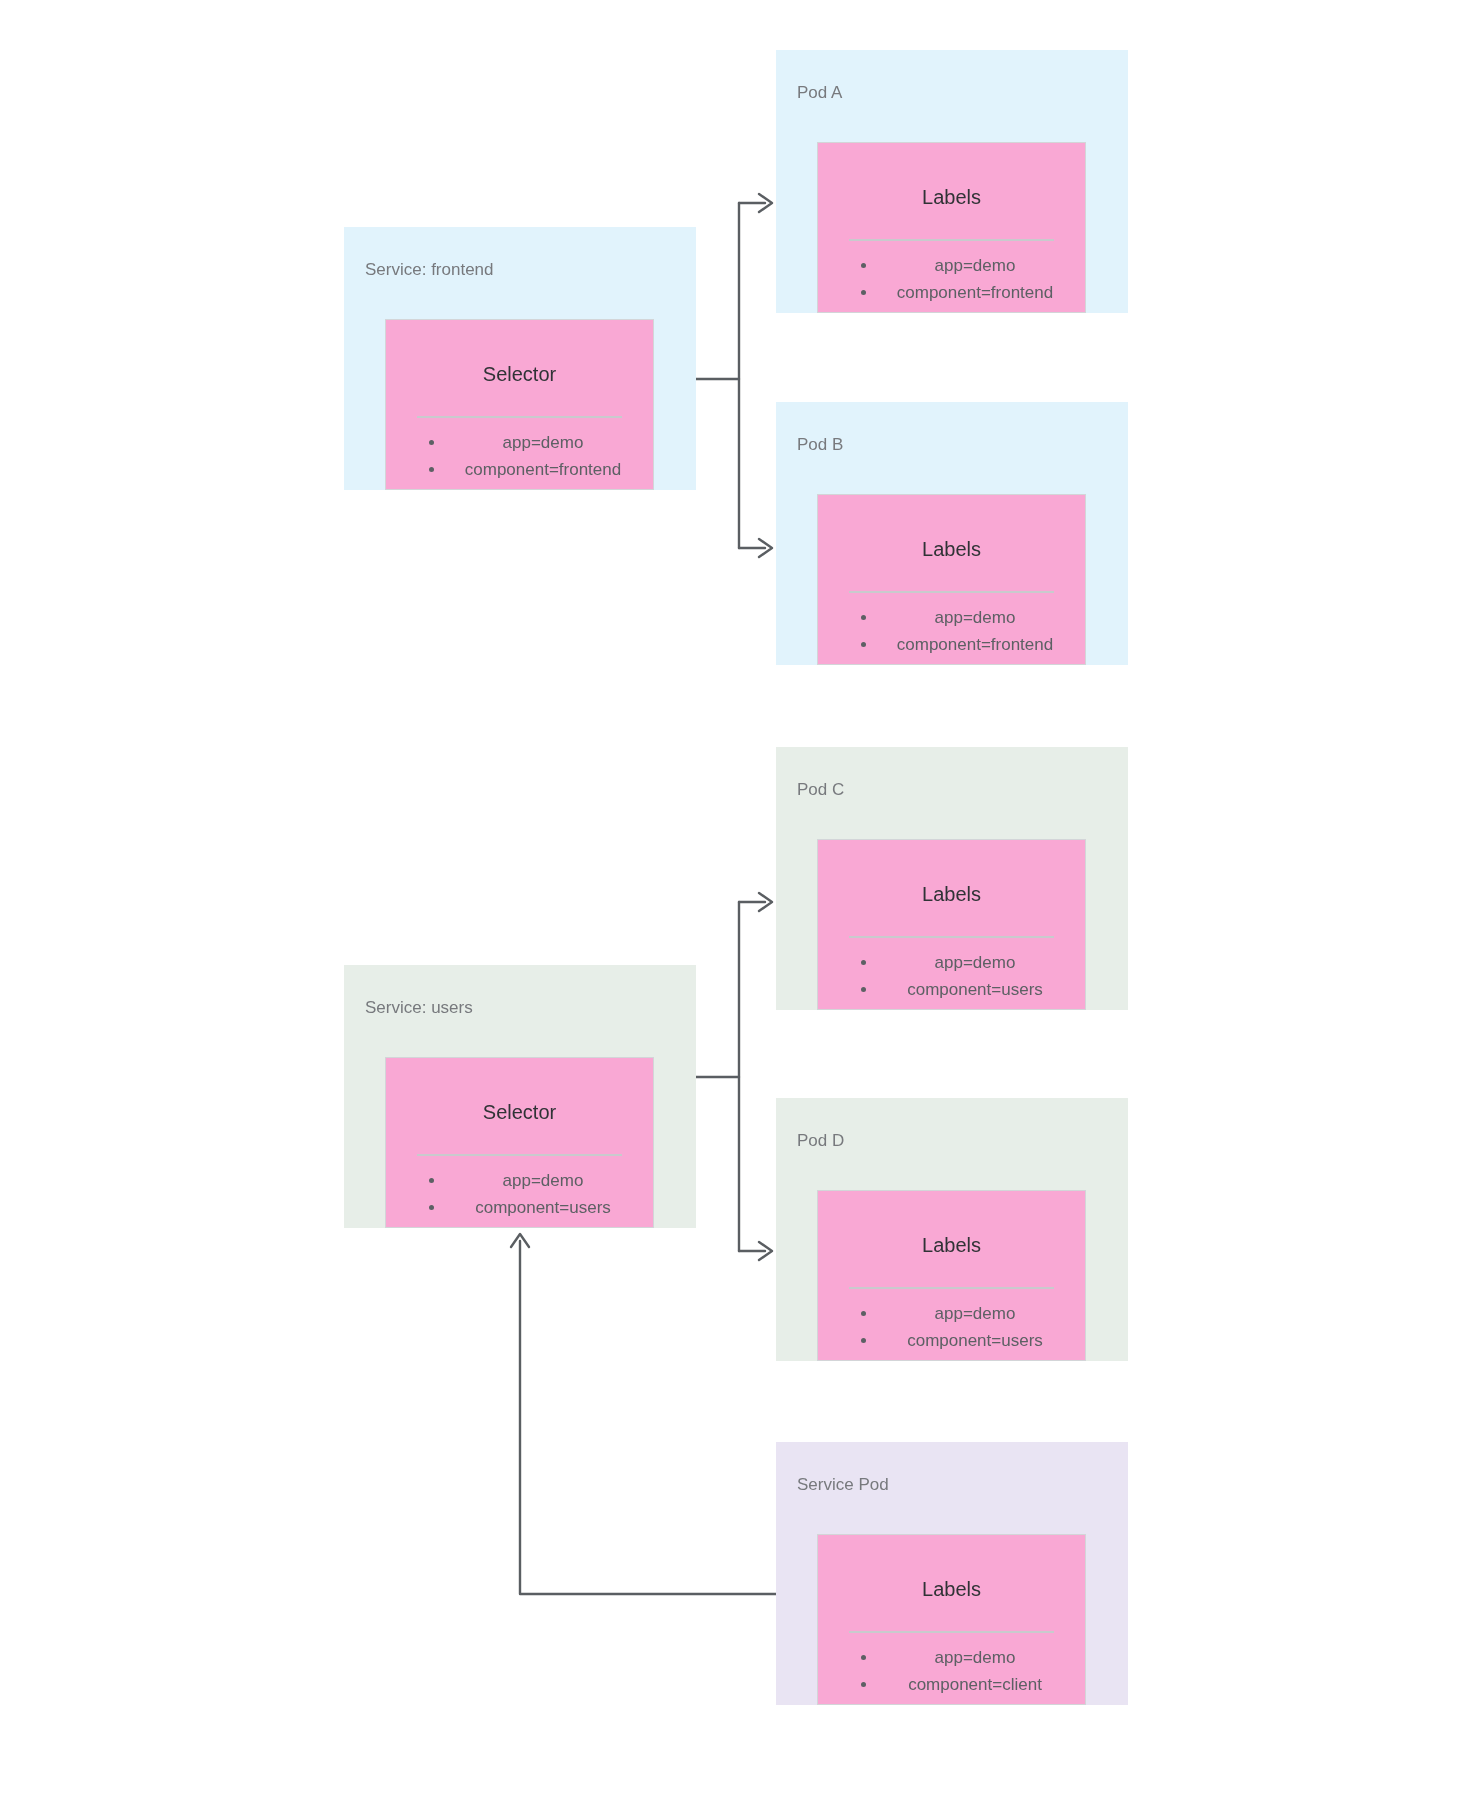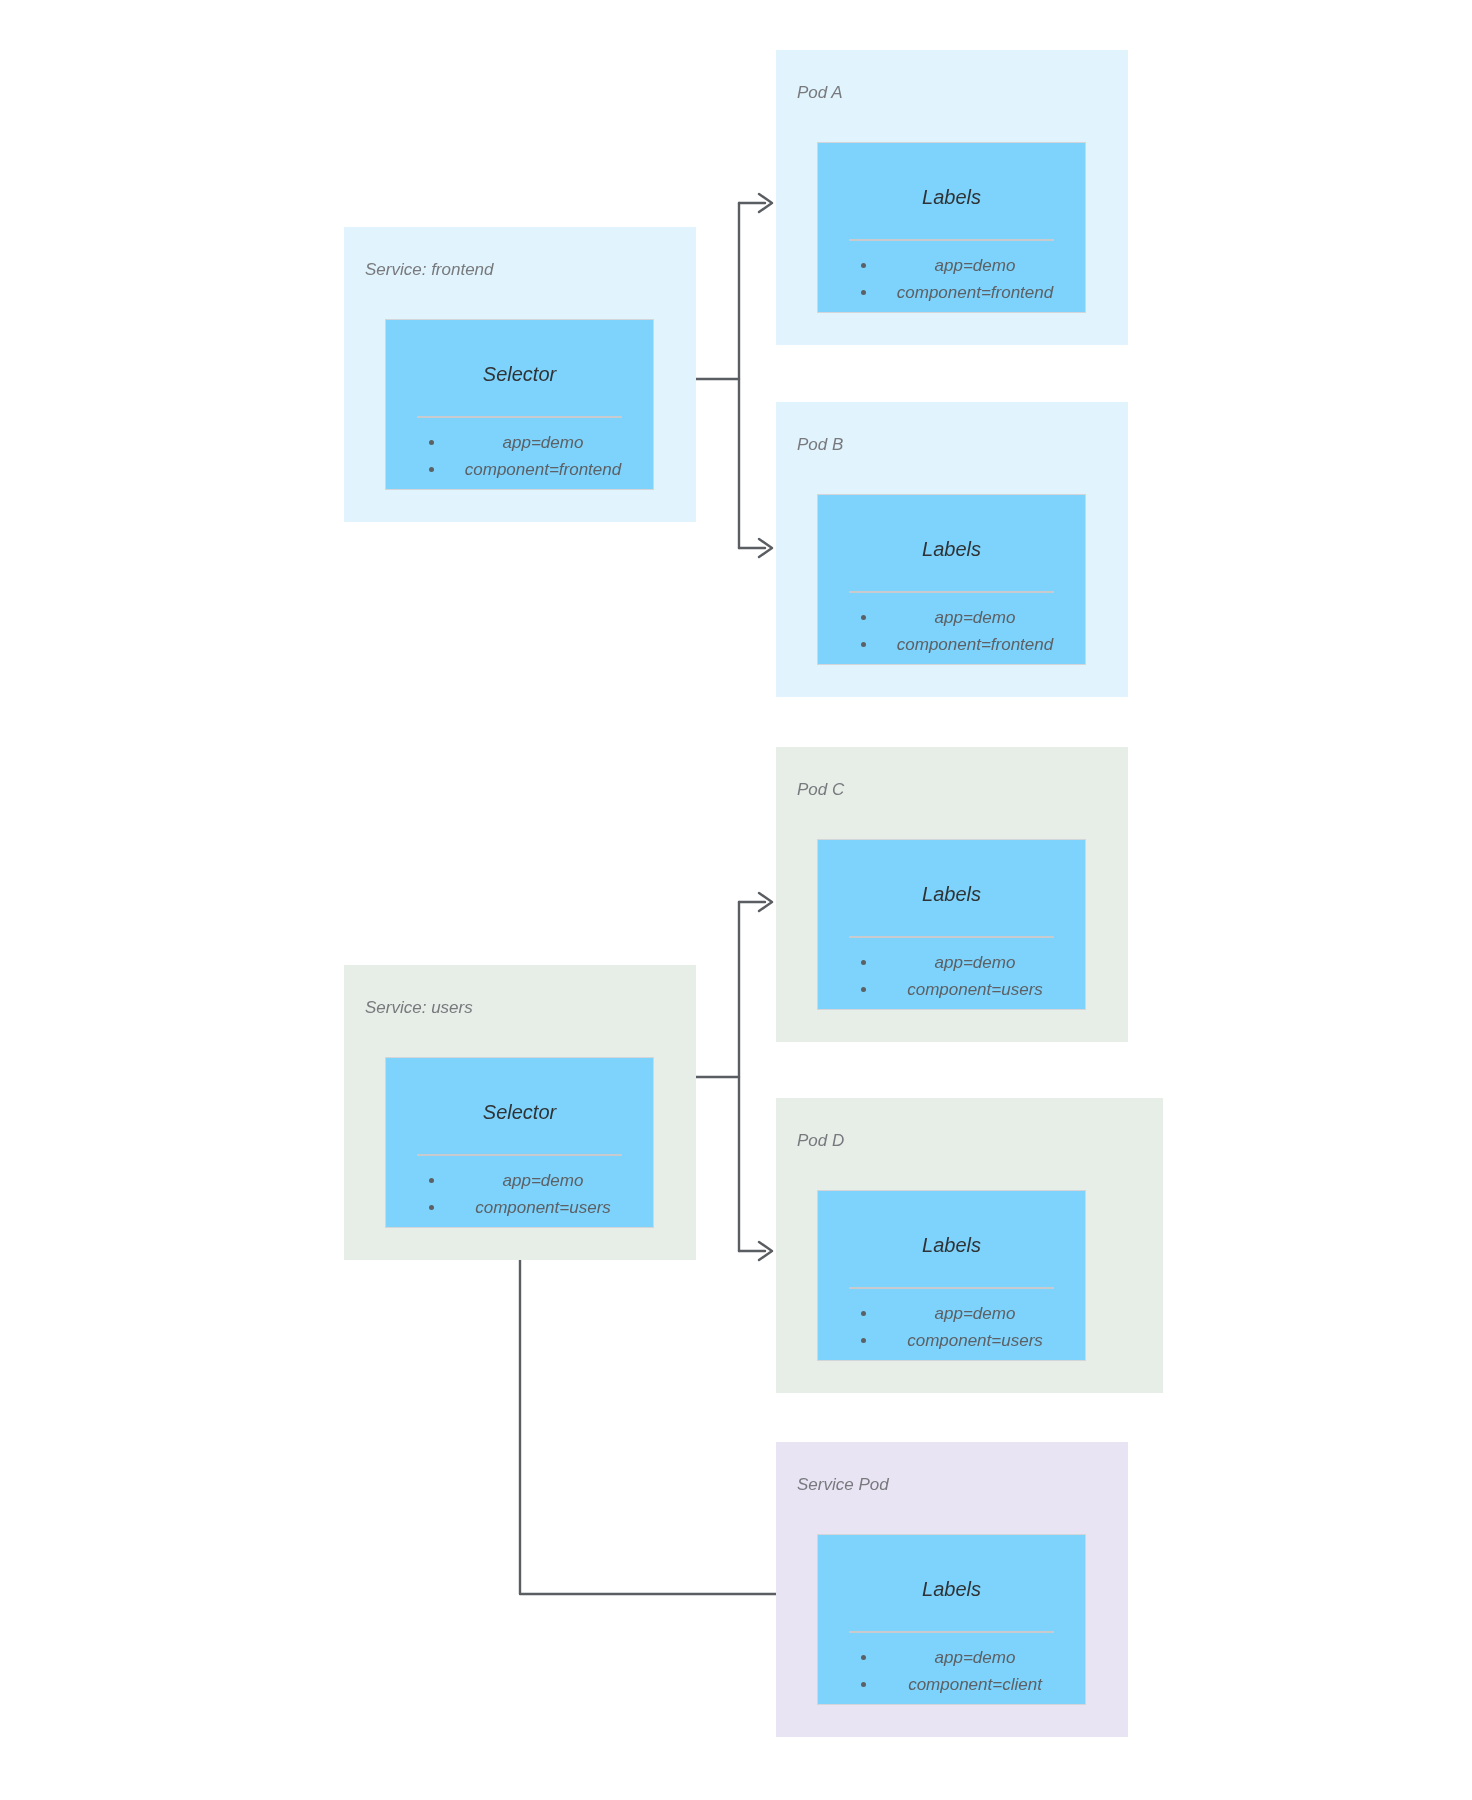--- a/index.html
+++ b/index.html
@@ -24,40 +24,39 @@
   .edges path {
     fill: none;
     stroke: var(--arrow-color, #5a5e62);
     stroke-width: 2.4;
     stroke-linecap: round;
     stroke-linejoin: round;
   }
   .node {
     position: absolute;
     width: 352px;
-    height: 295px;
-    font-style: italic;
+    height: 263px;
   }
   .node-title {
     position: absolute;
     left: 21px;
     top: 33px;
     font-size: 17px;
     line-height: 20px;
     color: #77797d;
     white-space: nowrap;
   }
   .card {
     position: absolute;
     left: 41px;
     top: 92px;
     width: 269px;
     height: 171px;
     box-sizing: border-box;
-    background: #7dd3fc;
+    background: #f9a8d4;
     border: 1.5px solid #d3d5d8;
     text-align: center;
   }
   .card-title {
     margin: 40px 0 0 0;
     font-size: 20px;
     line-height: 28px;
     color: #303336;
   }
   .divider {
@@ -167,21 +166,21 @@
     <div class="card">
       <div class="card-title">Selector</div>
       <div class="divider"></div>
       <ul class="label-list">
         <li>app=demo</li>
         <li>component=users</li>
       </ul>
     </div>
   </div>
 
-  <div class="node" id="pod-d" style="left: 776px; top: 1098px; background: rgb(231, 238, 232); padding-left: 35px;">
+  <div class="node" id="pod-d" style="left: 776px; top: 1098px; background: rgb(231, 238, 232);">
     <div class="node-title">Pod D</div>
     <div class="card">
       <div class="card-title">Labels</div>
       <div class="divider"></div>
       <ul class="label-list">
         <li>app=demo</li>
         <li>component=users</li>
       </ul>
     </div>
   </div>

